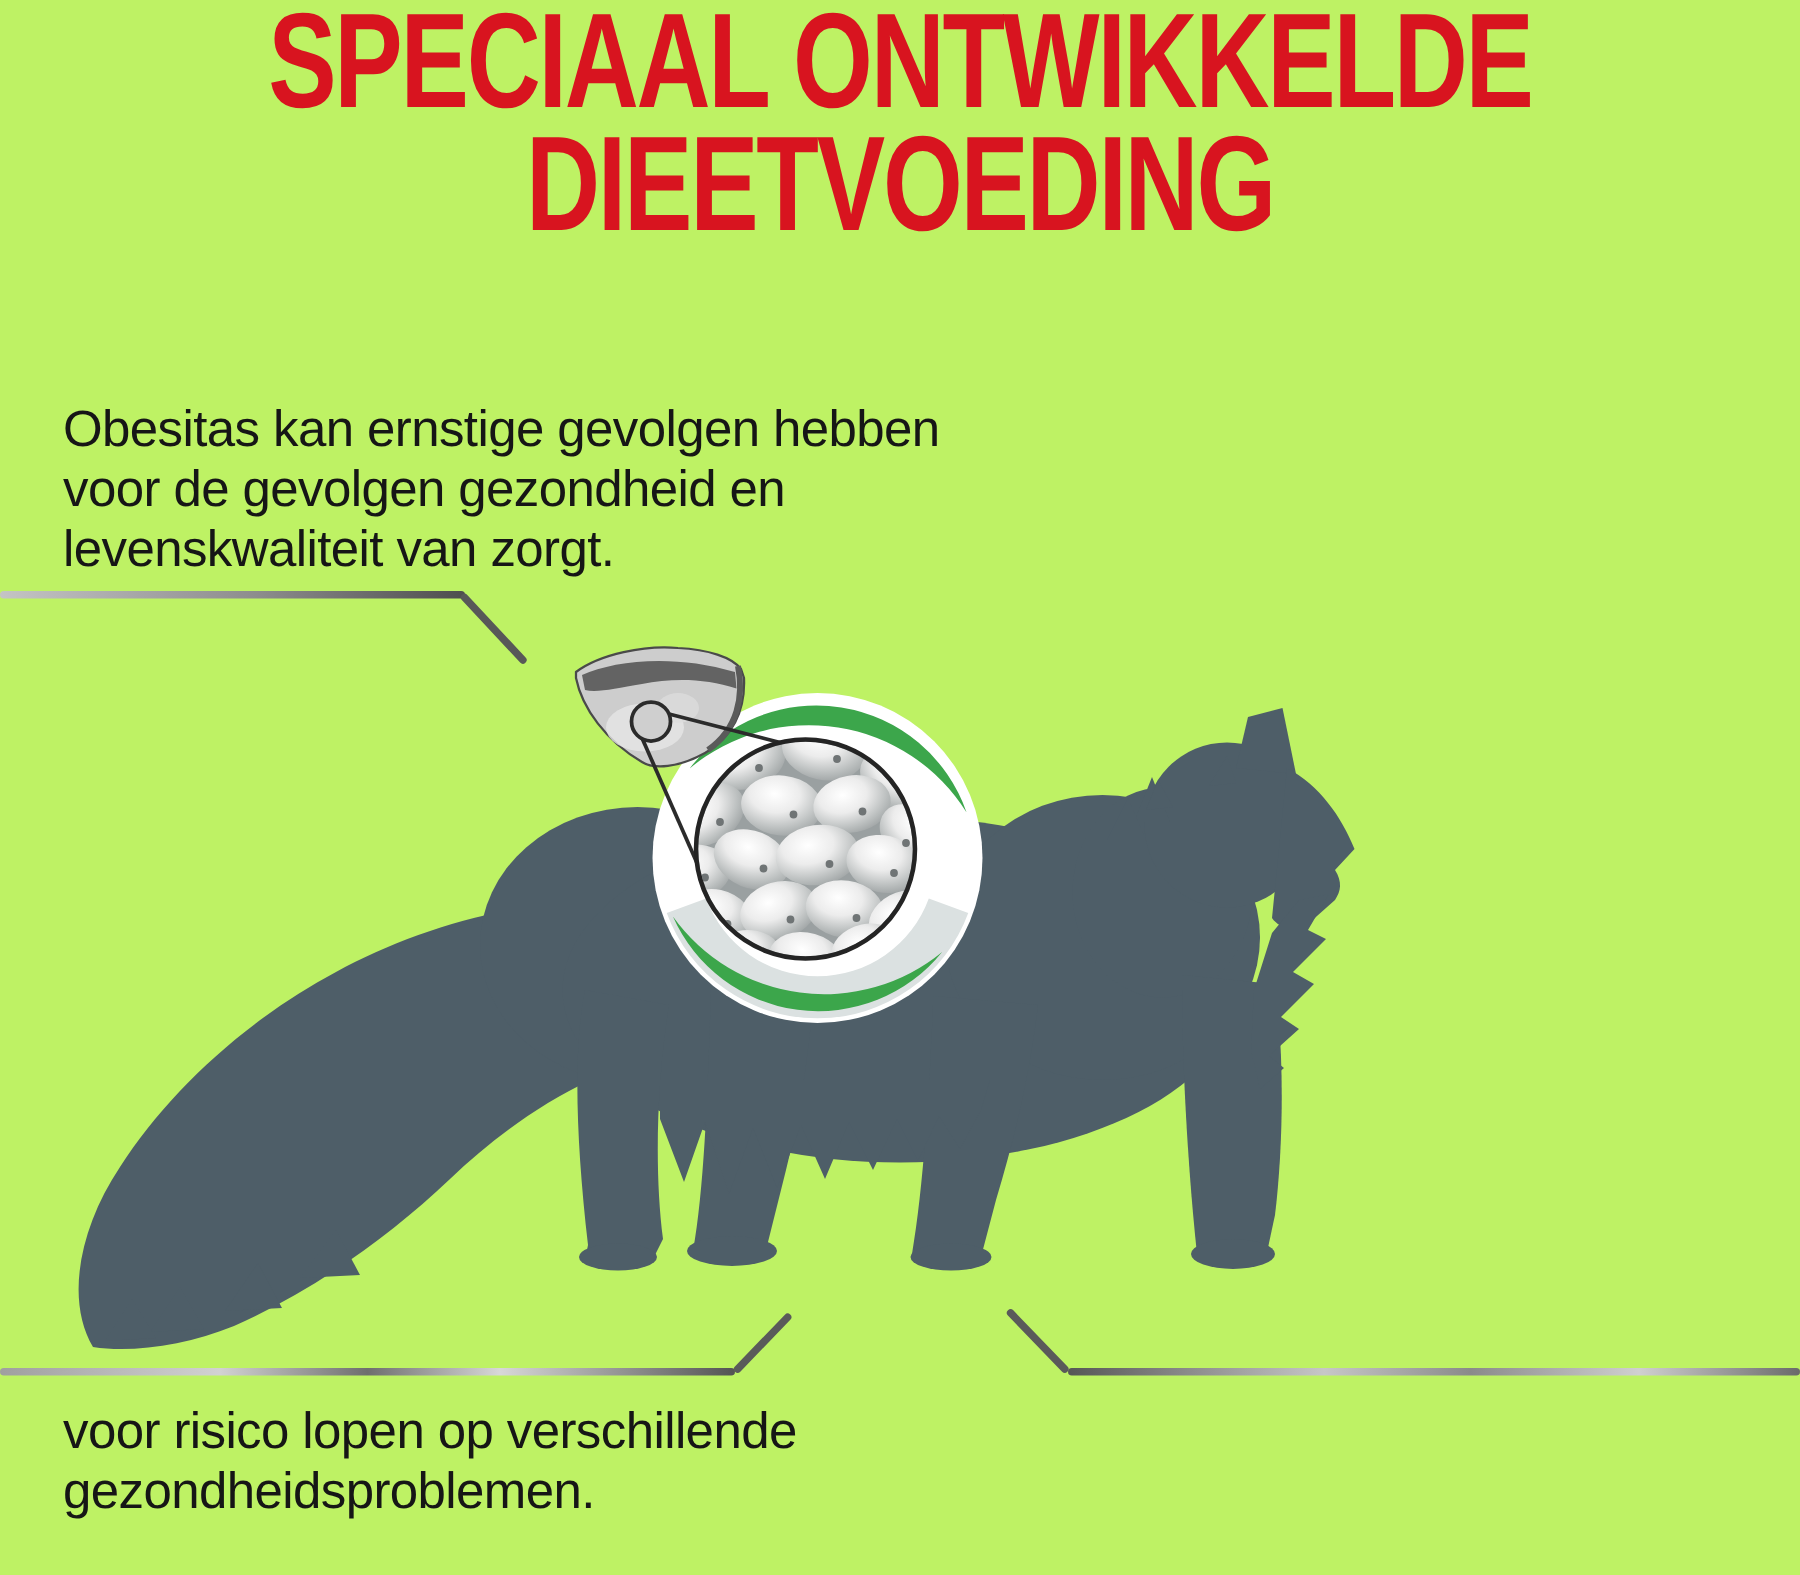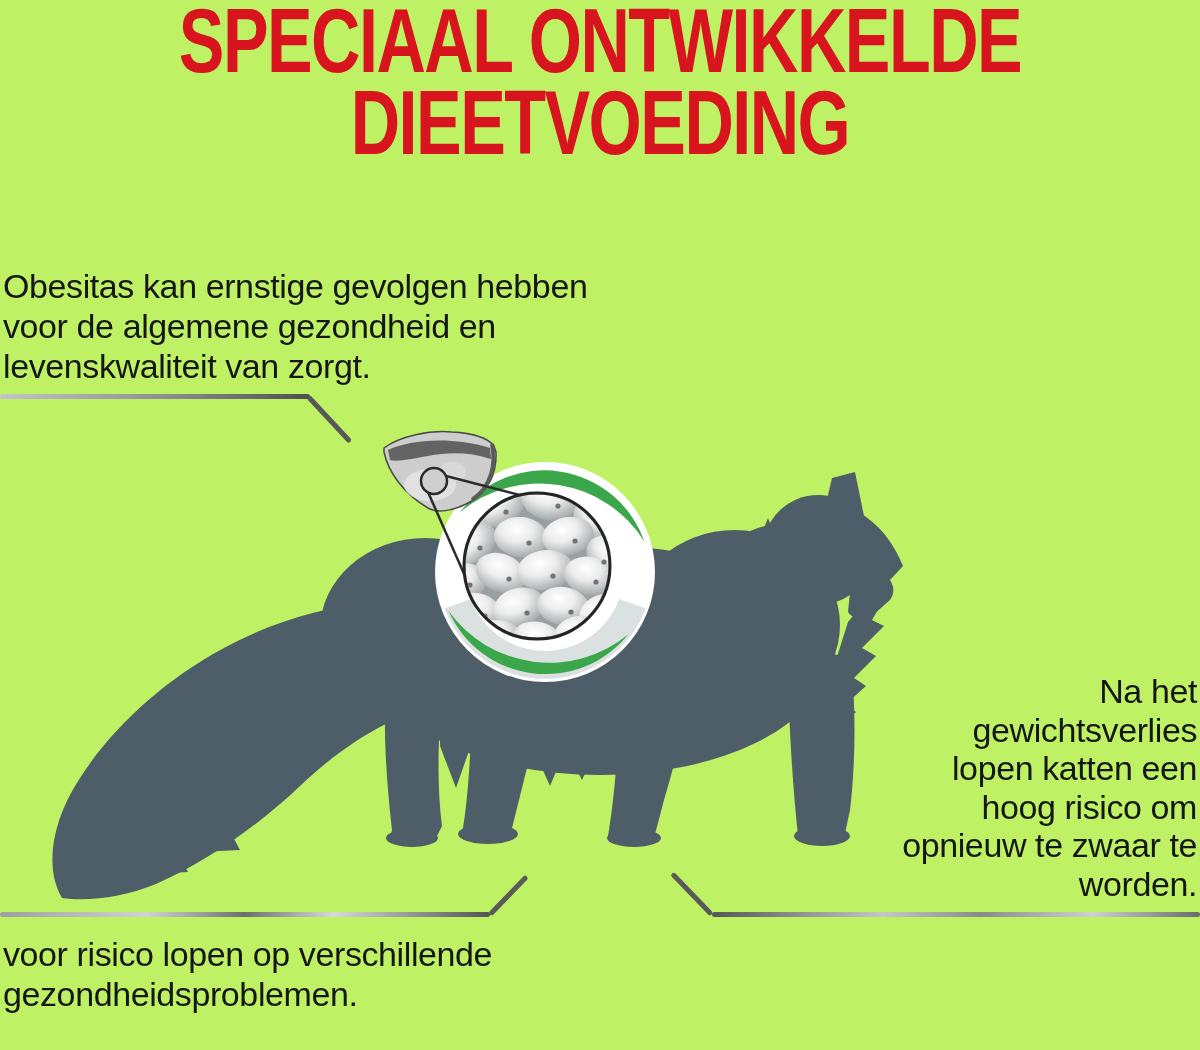--- a/index.html
+++ b/index.html
@@ -8,21 +8,21 @@
     font-family:"Liberation Sans",sans-serif;
   }
   
   .headline{
     position:absolute;top:0;left:0;width:1200px;text-align:center;
     color:#d8141f;font-weight:bold;font-size:90px;line-height:82px;letter-spacing:-2px;
   }
   .headline .hl{display:block;transform:scaleX(0.76);transform-origin:50% 50%;white-space:nowrap;}
   
   .callout-text{
-    position:absolute;color:#161616;font-size:34px;line-height:40px;letter-spacing:-0.4px;
+    position:absolute;color:#161616;font-size:34px;line-height:40px;letter-spacing:-0.4px;margin-left:39px;
   }
   .callout-text span{display:block;}
   #text-top-left{left:3px;top:266px;text-align:left;}
   #text-bottom-left{left:3px;top:934px;text-align:left;}
   #text-right{right:3px;top:672px;text-align:right;line-height:38.6px;}
   
   .cl{position:absolute;height:5px;border-radius:2.5px;background:#5e5e5e;}
   .cl.diag{transform-origin:0 50%;}
   #cl-tl-h{left:0;top:394px;width:310px;background:linear-gradient(90deg,#c4c4c4,#8d8d8d 55%,#4e4e4e 100%);}
   #cl-tl-d{left:308px;top:394px;width:62px;transform:rotate(47deg);background:#585858;}
@@ -157,31 +157,23 @@
 
   <div class="cl" id="cl-tl-h"></div>
   <div class="cl diag" id="cl-tl-d"></div>
   <div class="cl" id="cl-bl-h"></div>
   <div class="cl diag" id="cl-bl-d"></div>
   <div class="cl diag" id="cl-br-d"></div>
   <div class="cl" id="cl-br-h"></div>
 
   <div class="callout-text" id="text-top-left">
     <span>Obesitas kan ernstige gevolgen hebben</span>
-    <span>voor de algemene gezondheid en</span>
+    <span>voor de gevolgen gezondheid en</span>
     <span>levenskwaliteit van zorgt.</span>
   </div>
 
-  <div class="callout-text" id="text-right">
-    <span>Na het</span>
-    <span>gewichtsverlies</span>
-    <span>lopen katten een</span>
-    <span>hoog risico om</span>
-    <span>opnieuw te zwaar te</span>
-    <span>worden.</span>
-  </div>
 
   <div class="callout-text" id="text-bottom-left">
     <span>voor risico lopen op verschillende</span>
     <span>gezondheidsproblemen.</span>
   </div>
 
 </div>
 
 </body></html>

